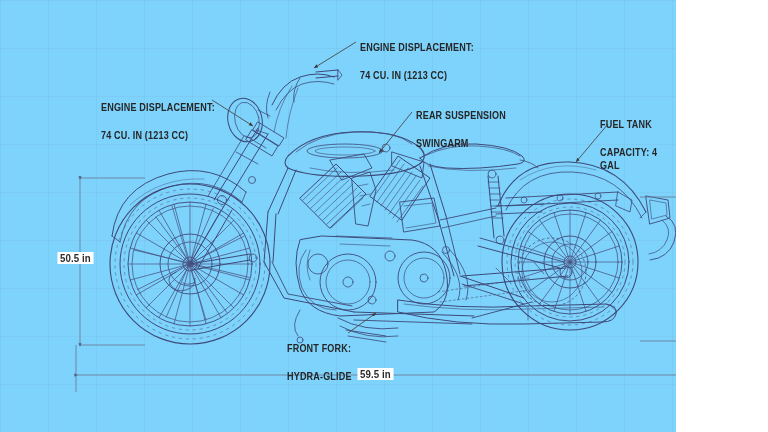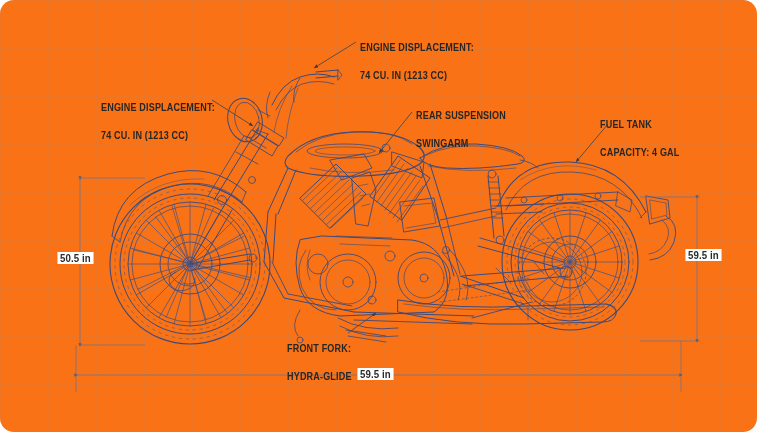--- a/index.html
+++ b/index.html
@@ -2,26 +2,25 @@
 <html><head>
 <meta charset="utf-8">
 <style>
   html, body {
     margin: 0;
     padding: 0;
     background: #ffffff;
   }
   #page {
     position: relative;
-    width: 757px;
+    width: 676px;
     height: 432px;
-    background: #f97316;
+    background: #7dd3fc;
     overflow: hidden;
     font-family: "Liberation Sans", sans-serif;
-    border-radius: 14px;
   }
   
   #grid {
     position: absolute;
     inset: 0;
     background-image:
       linear-gradient(to right, rgba(120,140,180,0.10) 1px, transparent 1px),
       linear-gradient(to bottom, rgba(120,140,180,0.10) 1px, transparent 1px);
     background-size: 48px 48px;
     pointer-events: none;

